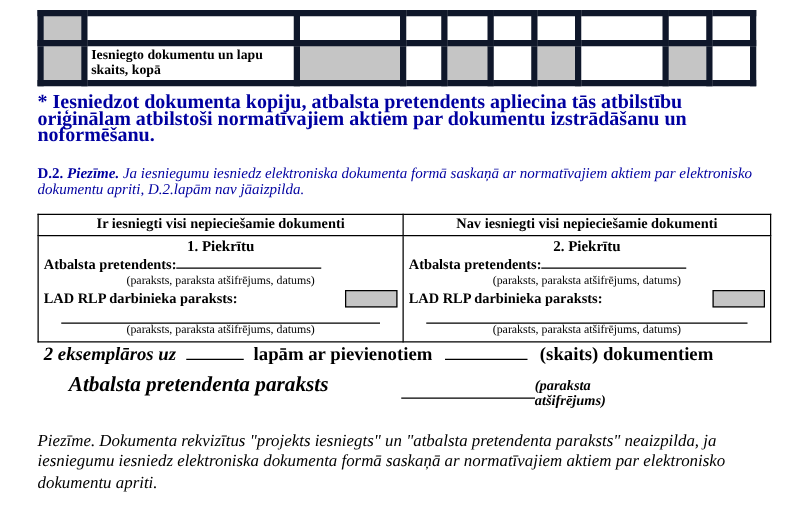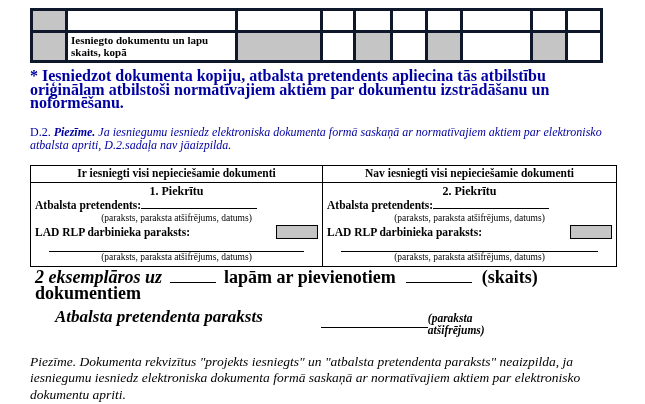--- a/index.html
+++ b/index.html
@@ -9,34 +9,34 @@
     background:#fff;color:#000;
     font-family:"Liberation Serif",serif;
     padding:8px 28px 0 30px;box-sizing:border-box;
   }
   table{border-collapse:collapse;table-layout:fixed;}
   td{overflow:hidden;}
   .gray{background:#c5c5c5;}
 
   
   .top-table{width:570px;}
-  .top-table td{border:3px solid #0f172a;height:19px;padding:0;margin-left:24px;}
+  .top-table td{border:5px solid #0f172a;height:19px;padding:0;margin-left:24px;}
   .top-table tr.r2 td{height:25px;}
   .top-table .lbl{
     font-weight:bold;font-size:11px;line-height:12px;
     padding:1px 3px;vertical-align:top;
   }
 
   
   .note-blue{
     color:#0000a0;font-weight:bold;font-size:16px;line-height:13.5px;
     margin-top:6px;
   }
   .d2-note{color:#0000a0;font-size:12px;line-height:13.5px;margin-top:13px;}
-  .d2-prefix{font-weight:normal;}
+  .d2-prefix{font-weight:bold;}
   .d2-title{font-weight:bold;font-style:italic;}
   .d2-body{font-style:italic;}
 
   
   .decision{width:586px;margin-top:5px;}
   .decision td{border:1px solid #000;vertical-align:top;padding:0;}
   .decision .hdr{
     text-align:center;font-weight:bold;font-size:11.5px;line-height:15px;height:16px;
   }
   .dec-body{padding:1px 4px 3px 4px;font-size:11.5px;}
@@ -56,21 +56,21 @@
   .year-box{left:145px;width:58px;}
   .gada{position:absolute;left:209px;top:1px;font-weight:bold;font-size:12px;}
   .date-box{left:268px;}
   .month-box{left:356px;}
   .unit{position:absolute;top:19px;font-size:11.5px;text-align:center;}
   .unit-gads{left:145px;width:58px;}
   .unit-datums{left:258px;width:66px;}
   .unit-menesis{left:344px;width:70px;}
 
   
-  .copies{margin-top:2px;font-weight:bold;font-size:18px;line-height:16px;margin-left:5px;font-family:Liberation Serif, serif;}
+  .copies{margin-top:2px;font-weight:bold;font-size:15px;line-height:16px;margin-left:5px;font-family:Liberation Serif, serif;}
   .copies .it{font-style:italic;}
   .blank-a{display:inline-block;width:46px;border-bottom:1px solid #000;height:10px;margin:0 8px;}
   .blank-b{display:inline-block;width:66px;border-bottom:1px solid #000;height:10px;margin:0 10px;}
 
   
   .sig-row{display:flex;align-items:flex-start;margin-top:9px;}
   .sig-label{font-weight:bold;font-style:italic;font-size:17px;margin-left:25px;line-height:14px;}
   .sig-col{margin-left:58px;width:172px;display:flex;align-items:center;}
   .sig-line{width:172px;border-bottom:1px solid #000;height:10px;}
   .sig-hint{font-weight:bold;font-style:italic;font-size:11.5px;margin-top:2px;}
@@ -119,21 +119,21 @@
       <td class="gray"></td>
       <td></td>
       <td class="gray"></td>
       <td></td>
     </tr>
   </tbody>
     </table>
 
   <p class="note-blue">* Iesniedzot dokumenta kopiju, atbalsta pretendents apliecina tās atbilstību oriģinālam atbilstoši normatīvajiem aktiem par dokumentu izstrādāšanu un noformēšanu.</p>
 
-  <p class="d2-note"><span class="d2-prefix">D.2.</span> <span class="d2-title">Piezīme.</span> <span class="d2-body">Ja iesniegumu iesniedz elektroniska dokumenta formā saskaņā ar normatīvajiem aktiem par elektronisko atbalsta apriti, D.2.sadaļa nav jāaizpilda.</span></p>
+  <p class="d2-note"><span class="d2-prefix">D.2.</span> <span class="d2-title">Piezīme.</span> <span class="d2-body">Ja iesniegumu iesniedz elektroniska dokumenta formā saskaņā ar normatīvajiem aktiem par elektronisko dokumentu apriti, D.2.lapām nav jāaizpilda.</span></p>
 
   <table class="decision">
     <colgroup>
         <col style="width:292px">
         <col style="width:294px">
       </colgroup>
     <tbody>
         <tr>
       <td class="hdr">Ir iesniegti visi nepieciešamie dokumenti</td>
       <td class="hdr">Nav iesniegti visi nepieciešamie dokumenti</td>

